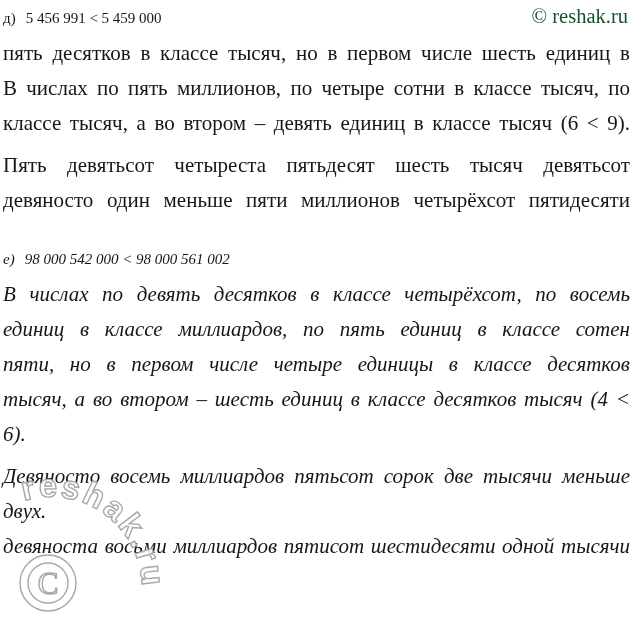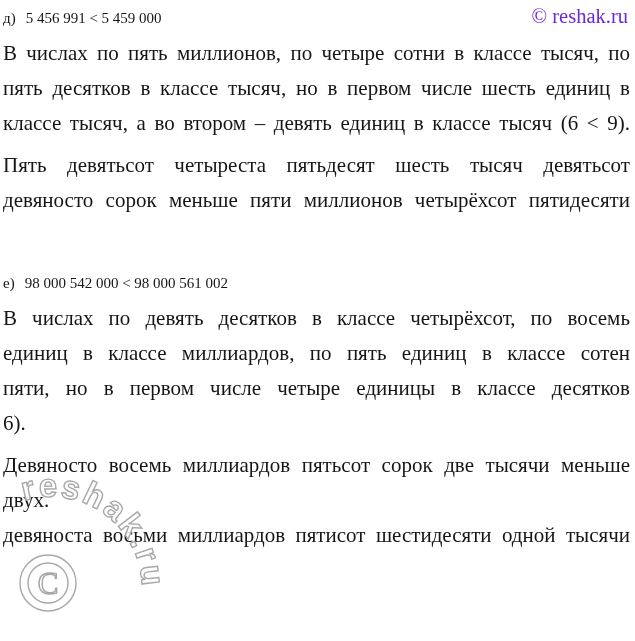--- a/index.html
+++ b/index.html
@@ -14,23 +14,23 @@
     box-sizing: border-box;
     padding: 1px 5px 0 3px;
     font-family: "Liberation Serif", serif;
     color: #161616;
   }
   .credit {
     position: absolute;
     top: 3px; right: 7px;
     font-size: 20.5px;
     line-height: 26px;
-    color: #6d28d9;
+    color: #14532d;
   }
-  section.section + section.section { margin-top: 48px; }
+  section.section + section.section { margin-top: 24px; font-style: italic; }
   .heading {
     font-size: 15px;
     line-height: 35px;
     white-space: nowrap;
   }
   .part-label { margin-right: 10px; }
   .para + .para { margin-top: 7px; }
   .line {
     font-size: 21px;
     line-height: 35px;
@@ -51,35 +51,36 @@
 <body>
 
 <div class="page">
 
   <div class="credit">© reshak.ru</div>
 
   <main id="sections">
       <section class="section">
         <div class="heading"><span class="part-label">д)</span><span class="equation">5 456 991 &lt; 5 459 000</span></div>
         <div class="para">
+          <div class="line">пять десятков в классе тысяч, но в первом числе шесть единиц в</div>
           <div class="line">В числах по пять миллионов, по четыре сотни в классе тысяч, по</div>
-          <div class="line">пять десятков в классе тысяч, но в первом числе шесть единиц в</div>
           <div class="line">классе тысяч, а во втором – девять единиц в классе тысяч (6 &lt; 9).</div>
         </div>
         <div class="para">
           <div class="line">Пять девятьсот четыреста пятьдесят шесть тысяч девятьсот</div>
-          <div class="line">девяносто сорок меньше пяти миллионов четырёхсот пятидесяти</div>
+          <div class="line">девяносто один меньше пяти миллионов четырёхсот пятидесяти</div>
         </div>
       </section>
       <section class="section">
         <div class="heading"><span class="part-label">е)</span><span class="equation">98 000 542 000 &lt; 98 000 561 002</span></div>
         <div class="para">
           <div class="line">В числах по девять десятков в классе четырёхсот, по восемь</div>
           <div class="line">единиц в классе миллиардов, по пять единиц в классе сотен</div>
           <div class="line">пяти, но в первом числе четыре единицы в классе десятков</div>
+          <div class="line">тысяч, а во втором – шесть единиц в классе десятков тысяч (4 &lt;</div>
           <div class="line para-end">6).</div>
         </div>
         <div class="para">
           <div class="line">Девяносто восемь миллиардов пятьсот сорок две тысячи меньше</div>
           <div class="line para-end">двух.</div>
           <div class="line">девяноста восьми миллиардов пятисот шестидесяти одной тысячи</div>
         </div>
       </section>
     </main>
 

